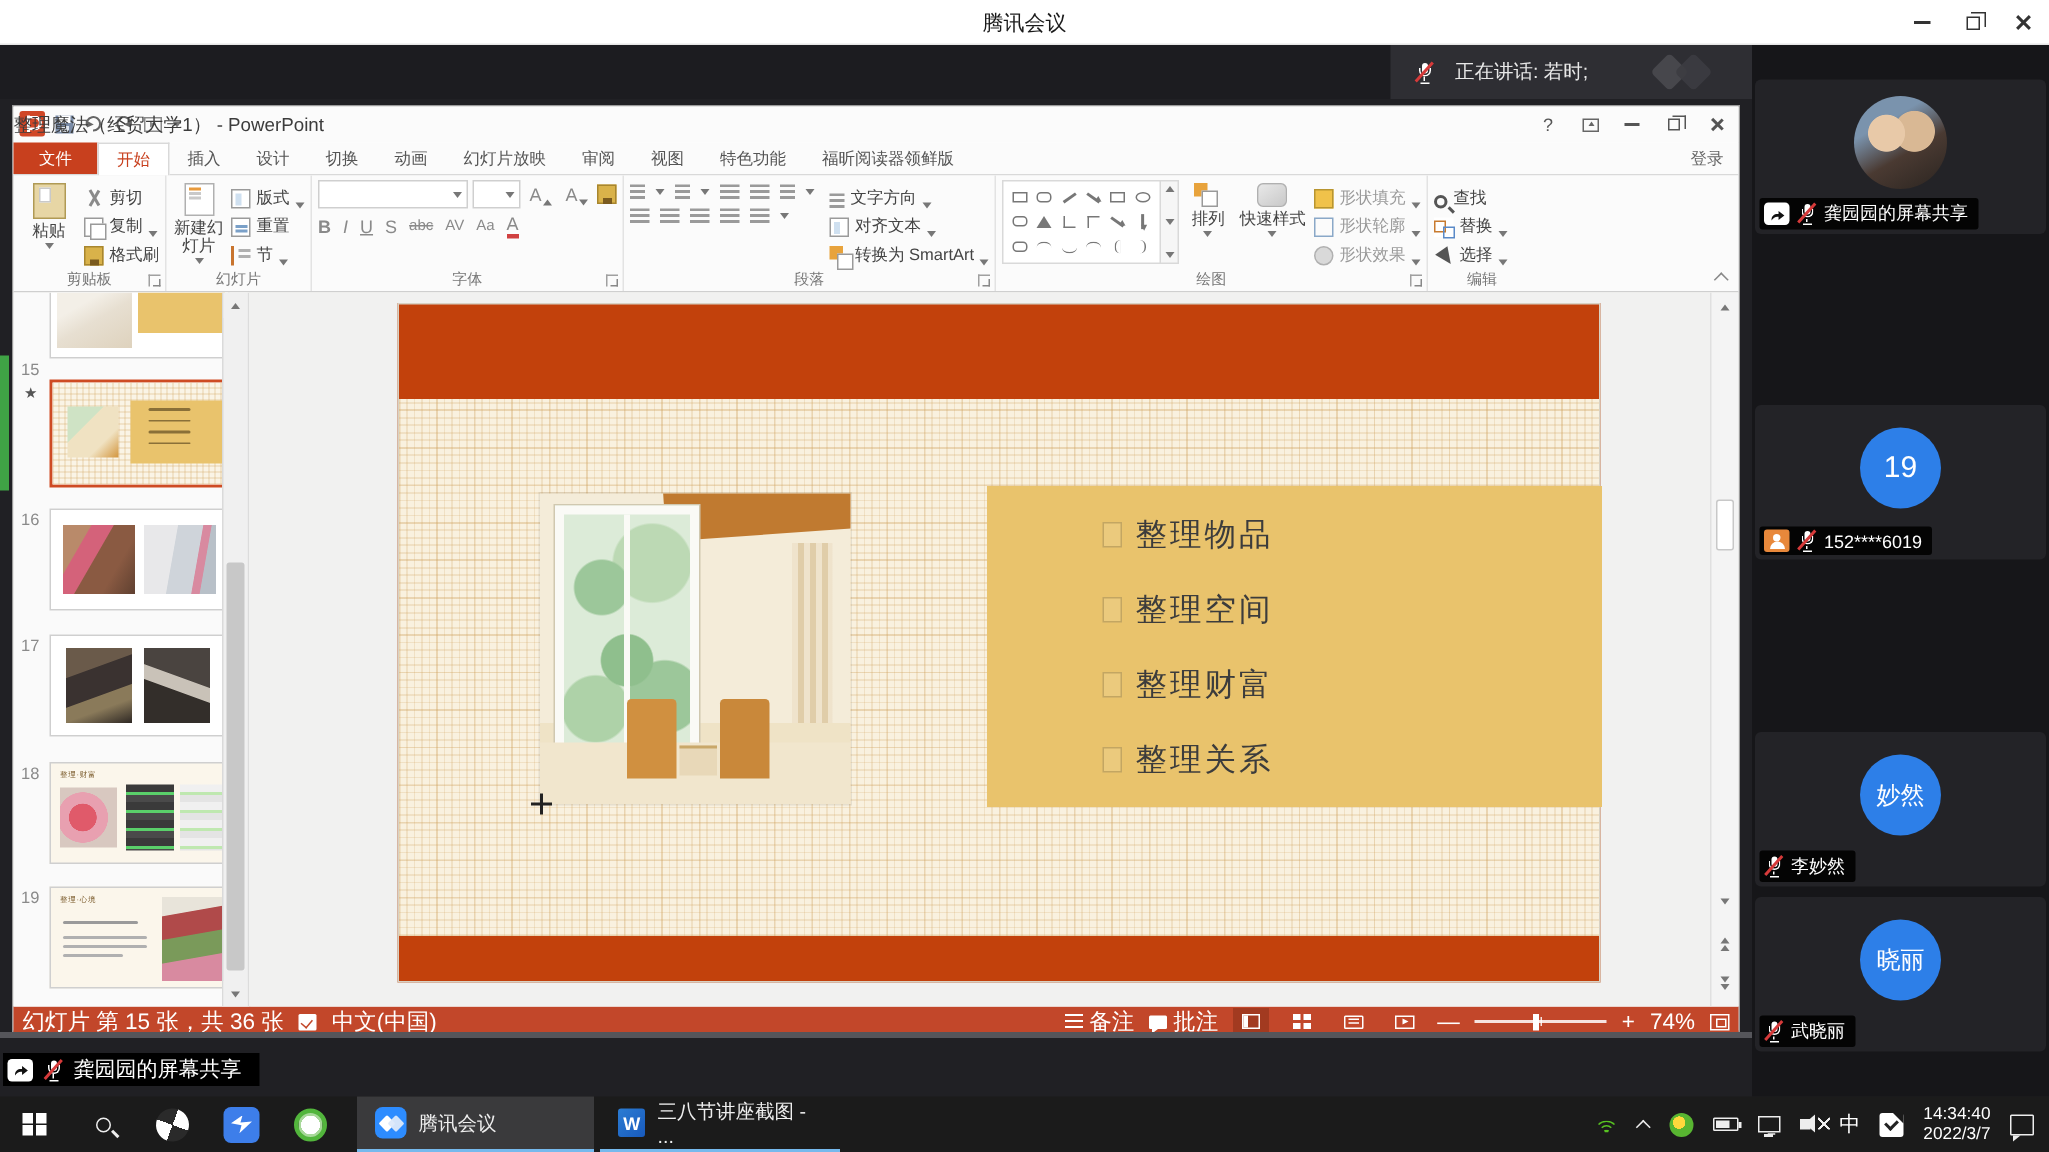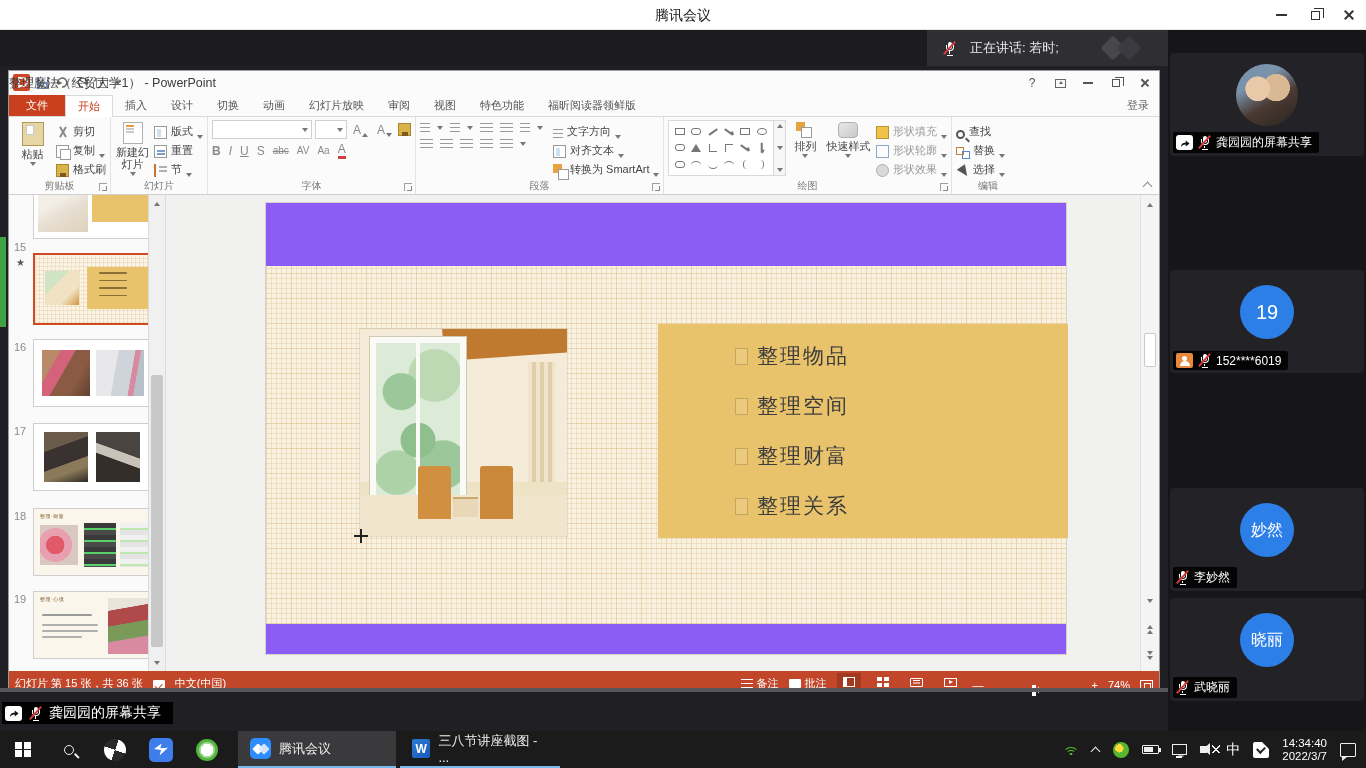--- a/index.html
+++ b/index.html
@@ -145,21 +145,21 @@
 .mini-grid{position:absolute;inset:0;background:#faf4e6;background-image:repeating-linear-gradient(0deg,rgba(210,165,95,.22) 0 1px,transparent 1px 4px),repeating-linear-gradient(90deg,rgba(210,165,95,.22) 0 1px,transparent 1px 4px)}
 .mini-ybox{position:absolute;background:#e9c36c}
 .mini-line{background:#8a7038;height:2px;border-radius:1px}
 .mini-photo{position:absolute}
 .mtitle{position:absolute;left:6px;top:4px;font-size:5px;color:#7a5a2a;letter-spacing:.5px}
 .thscroll{position:absolute;right:0;top:0;bottom:0;width:17px;background:#f0f0f0;border-left:1px solid #dadada}
 .thscroll .box{position:absolute;left:0;width:16px;height:17px;display:flex;align-items:center;justify-content:center;background:#f0f0f0}
 .thscroll .thmb{position:absolute;left:2px;width:12px;border-radius:2px;background:#c8c8c8}
 
 .canvas{position:absolute;left:158px;right:19px;top:0;bottom:0;background:#f1f1f0}
-.slide{position:absolute;left:98px;top:7px;width:802px;height:453px;background:#8b5cf6;border:1px solid #d8d2c4}
+.slide{position:absolute;left:98px;top:7px;width:802px;height:453px;background:#c2410c;border:1px solid #d8d2c4}
 .sgrid{position:absolute;left:0;right:0;top:63px;height:358px;background:#f9f1df;background-image:repeating-linear-gradient(0deg,rgba(205,158,88,.20) 0 1px,transparent 1px 5px),repeating-linear-gradient(90deg,rgba(205,158,88,.20) 0 1px,transparent 1px 5px),repeating-linear-gradient(0deg,rgba(205,158,88,.18) 0 1px,transparent 1px 25px),repeating-linear-gradient(90deg,rgba(205,158,88,.18) 0 1px,transparent 1px 25px)}
 .photo{position:absolute;left:94px;top:126px;width:207px;height:207px;background:linear-gradient(180deg,#f4ecd9 0 74%,#efe3c6 74% 100%);overflow:hidden;box-shadow:0 0 0 1px rgba(0,0,0,.08)}
 .ph-beam{position:absolute;left:40%;top:-6px;width:70%;height:16%;background:#c07a30;transform:rotate(-4deg)}
 .ph-window{position:absolute;left:5%;top:4%;width:46%;height:84%;border:6px solid #fafaf6;background:#dcebd8;background-image:radial-gradient(circle at 30% 30%,#9cc79a 0 14%,transparent 15%),radial-gradient(circle at 70% 20%,#bcd9b4 0 18%,transparent 19%),radial-gradient(circle at 50% 60%,#8fbf8d 0 16%,transparent 17%),radial-gradient(circle at 25% 80%,#aed2a8 0 15%,transparent 16%),radial-gradient(circle at 80% 75%,#9cc79a 0 17%,transparent 18%);box-shadow:0 0 0 1px #d0c8b0}
 .ph-mull{position:absolute;left:48%;top:0;width:5%;height:100%;background:#fafaf6}
 .ph-curtain{position:absolute;right:6%;top:16%;width:13%;height:58%;background:repeating-linear-gradient(90deg,#efe3cc 0 4px,#e0cda9 4px 8px)}
 .ph-floor{position:absolute;left:0;bottom:0;width:100%;height:20%;background:#f1e6cd}
 .ph-chair1{position:absolute;left:28%;bottom:8%;width:16%;height:26%;background:#d09040;border-radius:3px 3px 0 0}
 .ph-chair2{position:absolute;left:58%;bottom:8%;width:16%;height:26%;background:#c9883a;border-radius:3px 3px 0 0}
 .ph-table{position:absolute;left:45%;bottom:9%;width:12%;height:10%;background:#e8d8b8;border-top:2px solid #c9a86a}
@@ -168,21 +168,21 @@
 .bullet{width:13px;height:17px;border:1.5px solid rgba(120,100,50,.35);background:rgba(255,255,255,.12);margin-right:9px;flex:0 0 auto}
 .cursor{position:absolute;left:88px;top:326px;width:14px;height:14px}
 .cursor::before{content:"";position:absolute;left:6px;top:0;width:2px;height:14px;background:#222}
 .cursor::after{content:"";position:absolute;left:0;top:6px;width:14px;height:2px;background:#222}
 .vscroll{position:absolute;right:0;top:0;bottom:0;width:19px;background:#f4f4f4;border-left:1px solid #e0e0e0}
 .vscroll .box{position:absolute;left:0;width:18px;height:16px;display:flex;align-items:center;justify-content:center}
 .vscroll .thmb{position:absolute;left:3px;top:138px;width:12px;height:34px;background:#fff;border:1px solid #c8c8c8;border-radius:2px}
 .dbl{display:flex;flex-direction:column;gap:1px;align-items:center}
 
 
-.status{height:20px;background:#c2472a;color:#fff;display:flex;align-items:flex-end;font-size:11px;padding:0 6px;gap:10px}
+.status{height:20px;background:#c2472a;color:#fff;display:flex;align-items:center;font-size:15px;padding:0 6px;gap:10px}
 .sp-ic{width:12px;height:11px;background:#fff;border-radius:1px;position:relative}
 .sp-ic::after{content:"";position:absolute;left:3px;top:2px;width:4px;height:6px;border-right:1.5px solid #c2472a;border-bottom:1.5px solid #c2472a;transform:rotate(40deg)}
 .stretch{flex:1}
 .s-notes{width:12px;height:10px;background:repeating-linear-gradient(#fff 0 1.5px,transparent 1.5px 4px)}
 .s-comm{width:12px;height:9px;background:#fff;border-radius:1px;position:relative}
 .s-comm::after{content:"";position:absolute;left:2px;bottom:-3px;border-top:3px solid #fff;border-right:4px solid transparent}
 .vic{width:24px;height:18px;display:flex;align-items:center;justify-content:center}
 .vic.on{background:#a23a20}
 .v-norm{width:12px;height:10px;border:1px solid #fff;position:relative}
 .v-norm::after{content:"";position:absolute;left:0;top:0;width:3px;height:8px;background:#fff}

